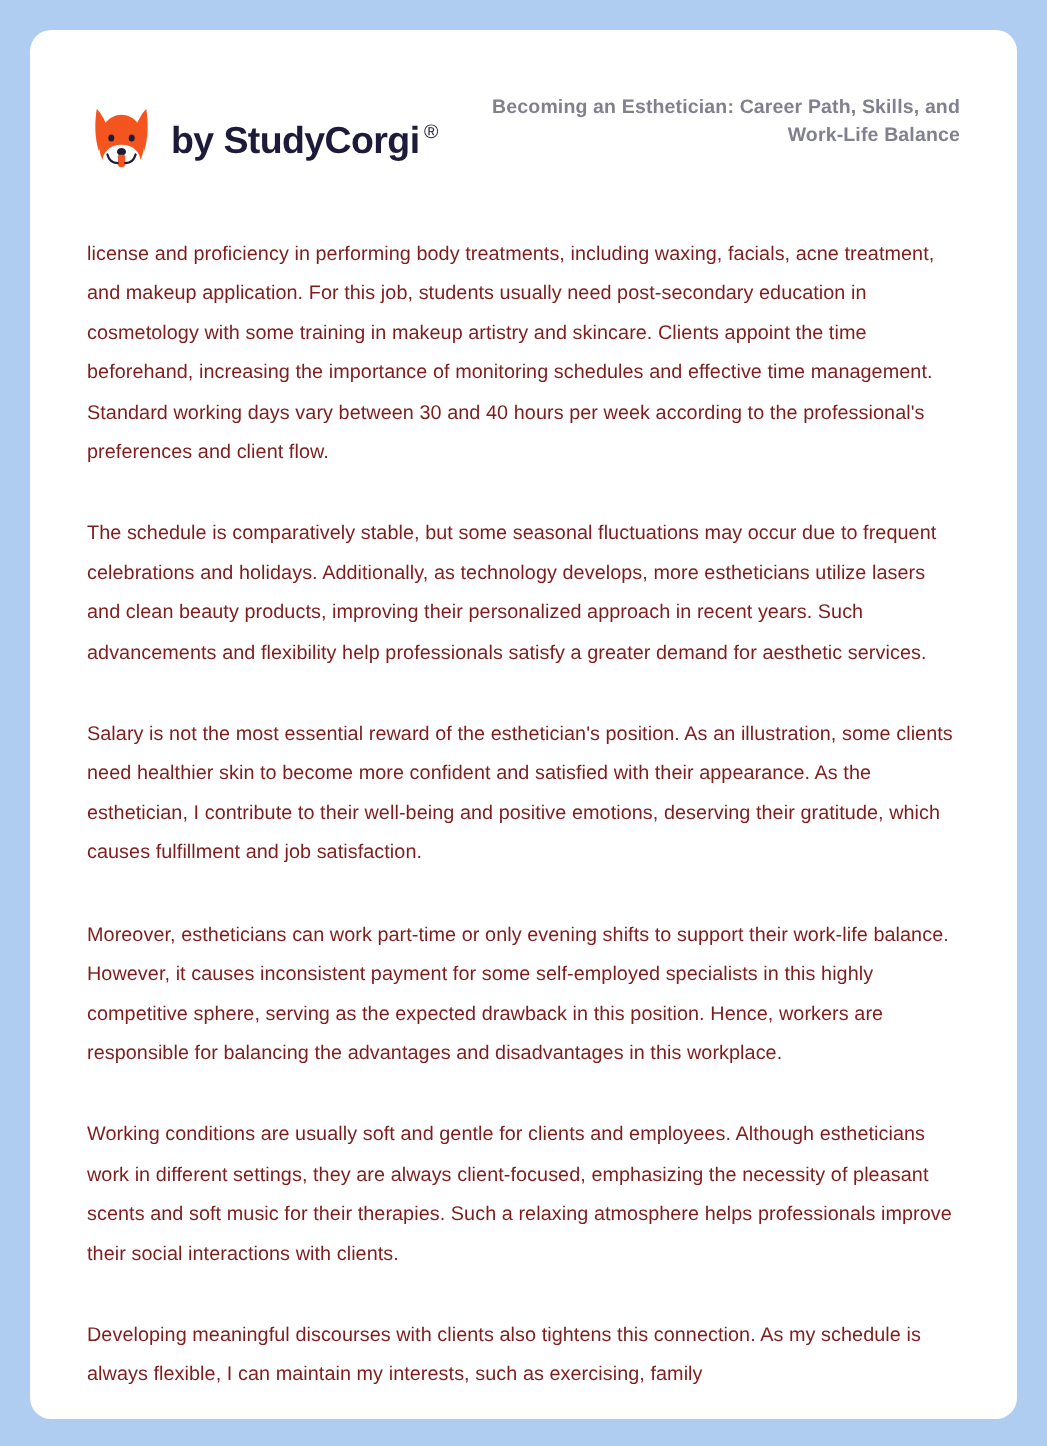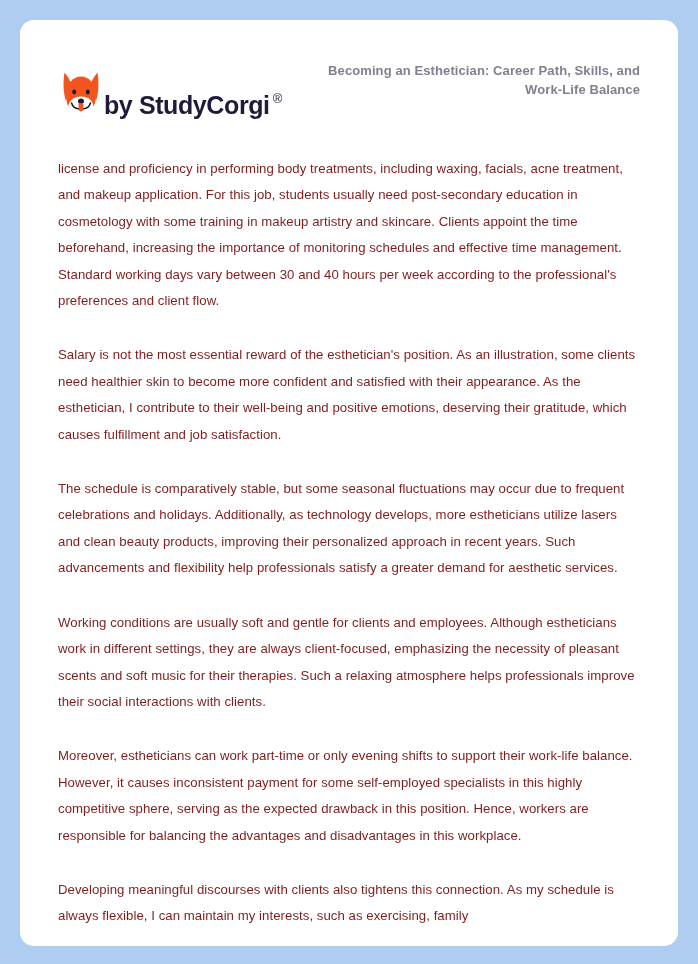--- a/index.html
+++ b/index.html
@@ -26,22 +26,23 @@
   }
   
   .doc-header {
     display: flex;
     align-items: flex-start;
     justify-content: space-between;
     padding: 42px 38px 0 38px;
   }
   .brand {
     display: flex;
-    align-items: flex-end;
+    align-items: center;
     flex: 0 0 auto;
+    gap: 10px;
     padding-top: 8px;
   }
   .brand-logo {
     width: 46px;
     height: 48px;
     flex: 0 0 auto;
     display: block;
   }
   .brand-name-wrap {
     display: flex;
@@ -142,21 +143,21 @@
 
     <div class="doc-meta">
       <p class="doc-title">Becoming an Esthetician: Career Path, Skills, and Work-Life Balance</p>
     </div>
 
   </div>
 
   <div class="body-clip">
     <div class="doc-body">
       <p>license and proficiency in performing body treatments, including waxing, facials, acne treatment, and makeup application. For this job, students usually need post-secondary education in cosmetology with some training in makeup artistry and skincare. Clients appoint the time beforehand, increasing the importance of monitoring schedules and effective time management. Standard working days vary between 30 and 40 hours per week according to the professional's preferences and client flow.</p>
+      <p>The schedule is comparatively stable, but some seasonal fluctuations may occur due to frequent celebrations and holidays. Additionally, as technology develops, more estheticians utilize lasers and clean beauty products, improving their personalized approach in recent years. Such advancements and flexibility help professionals satisfy a greater demand for aesthetic services.</p>
       <p>Salary is not the most essential reward of the esthetician's position. As an illustration, some clients need healthier skin to become more confident and satisfied with their appearance. As the esthetician, I contribute to their well-being and positive emotions, deserving their gratitude, which causes fulfillment and job satisfaction.</p>
-      <p>The schedule is comparatively stable, but some seasonal fluctuations may occur due to frequent celebrations and holidays. Additionally, as technology develops, more estheticians utilize lasers and clean beauty products, improving their personalized approach in recent years. Such advancements and flexibility help professionals satisfy a greater demand for aesthetic services.</p>
+      <p>Moreover, estheticians can work part-time or only evening shifts to support their work-life balance. However, it causes inconsistent payment for some self-employed specialists in this highly competitive sphere, serving as the expected drawback in this position. Hence, workers are responsible for balancing the advantages and disadvantages in this workplace.</p>
       <p>Working conditions are usually soft and gentle for clients and employees. Although estheticians work in different settings, they are always client-focused, emphasizing the necessity of pleasant scents and soft music for their therapies. Such a relaxing atmosphere helps professionals improve their social interactions with clients.</p>
-      <p>Moreover, estheticians can work part-time or only evening shifts to support their work-life balance. However, it causes inconsistent payment for some self-employed specialists in this highly competitive sphere, serving as the expected drawback in this position. Hence, workers are responsible for balancing the advantages and disadvantages in this workplace.</p>
       <p>Developing meaningful discourses with clients also tightens this connection. As my schedule is always flexible, I can maintain my interests, such as exercising, family</p>
     </div>
   </div>
 
 </div>
 
 </body></html>

